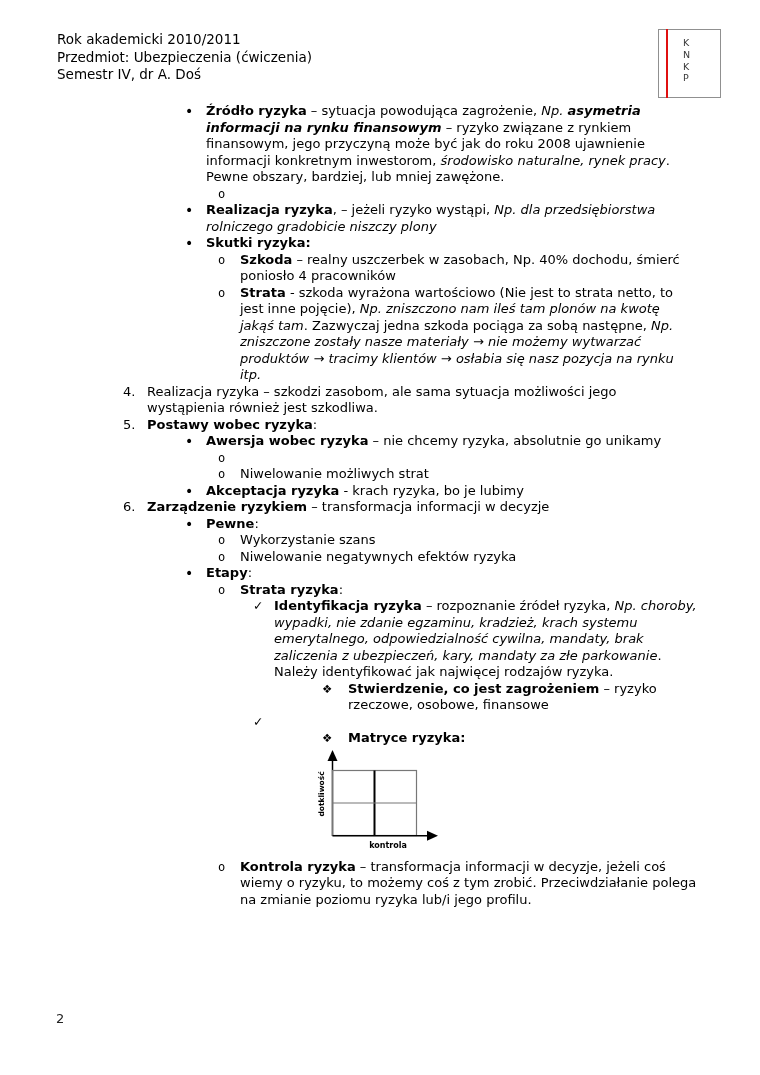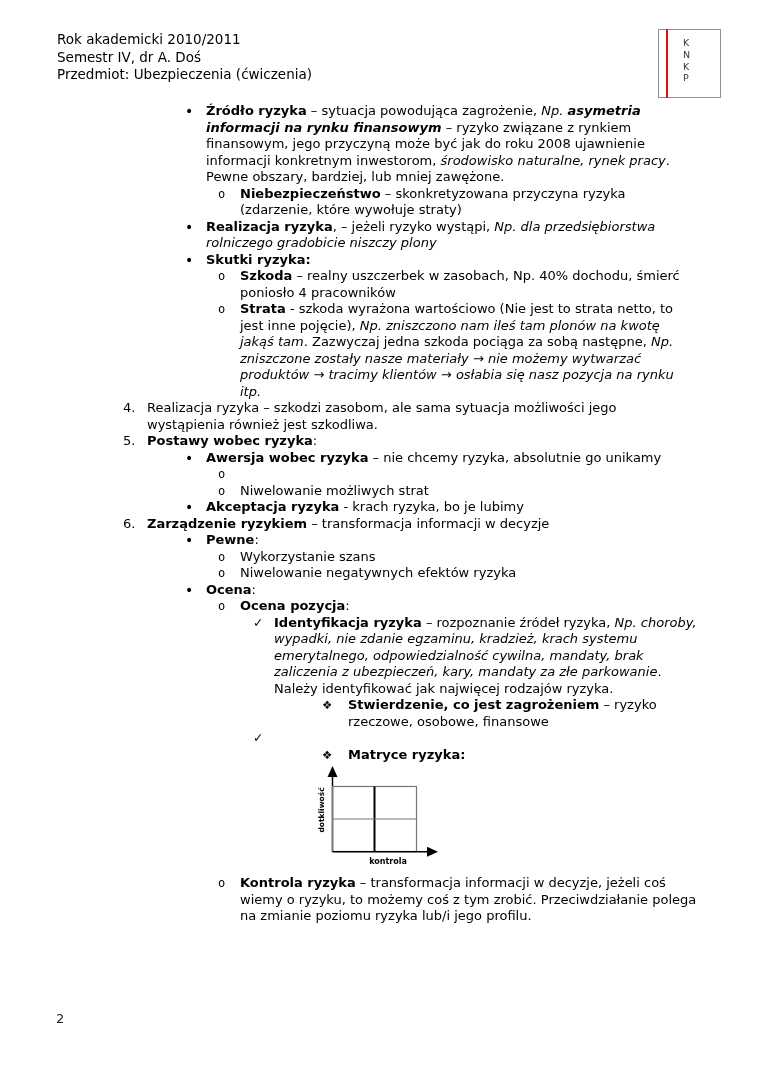--- a/index.html
+++ b/index.html
@@ -36,43 +36,42 @@
   
   .page-num{position:absolute;left:56px;top:1011px;font-size:13px;color:#222;}
 </style>
 </head>
 <body>
 
 <div class="page">
 
   <div class="doc-header">
     <div>Rok akademicki 2010/2011</div>
+    <div>Przedmiot: Ubezpieczenia (ćwiczenia)</div>
     <div>Semestr IV, dr A. Doś</div>
-    <div>Przedmiot: Ubezpieczenia (ćwiczenia)</div>
   </div>
 
   <div class="stamp">
     <div class="stamp-line" style="background: rgb(224, 16, 16);"></div>
     <div class="stamp-letters">
       <div>K</div>
       <div>N</div>
       <div>K</div>
       <div>P</div>
     </div>
   </div>
 
   <div class="content">
     <div>
         <div class="item lvl1">
           <span class="marker m-bullet">•</span>
           <div class="text"><span class="b">Źródło ryzyka</span><span> – sytuacja powodująca zagrożenie, </span><span class="i">Np. </span><span class="b i">asymetria informacji na rynku finansowym</span><span> – ryzyko związane z rynkiem finansowym, jego przyczyną może być jak do roku 2008 ujawnienie informacji konkretnym inwestorom, </span><span class="i">środowisko naturalne, rynek pracy</span><span>. Pewne obszary, bardziej, lub mniej zawężone.</span></div>
         </div>
         <div class="item lvl2">
           <span class="marker m-circle">o</span>
-          <div class="text"><span class="b">Niebezpieczeństwo</span><span> – skonkretyzowana przyczyna ryzyka (zdarzenie, które wywołuje straty)</span></div>
         </div>
         <div class="item lvl1">
           <span class="marker m-bullet">•</span>
           <div class="text"><span class="b">Realizacja ryzyka</span><span>, – jeżeli ryzyko wystąpi, </span><span class="i">Np. dla przedsiębiorstwa rolniczego gradobicie niszczy plony</span></div>
         </div>
         <div class="item lvl1">
           <span class="marker m-bullet">•</span>
           <div class="text"><span class="b">Skutki ryzyka:</span></div>
         </div>
         <div class="item lvl2">
@@ -117,25 +116,25 @@
         <div class="item lvl2">
           <span class="marker m-circle">o</span>
           <div class="text"><span>Wykorzystanie szans</span></div>
         </div>
         <div class="item lvl2">
           <span class="marker m-circle">o</span>
           <div class="text"><span>Niwelowanie negatywnych efektów ryzyka</span></div>
         </div>
         <div class="item lvl1">
           <span class="marker m-bullet">•</span>
-          <div class="text"><span class="b">Ocena</span><span>:</span></div>
+          <div class="text"><span class="b">Etapy</span><span>:</span></div>
         </div>
         <div class="item lvl2">
           <span class="marker m-circle">o</span>
-          <div class="text"><span class="b">Ocena pozycja</span><span>:</span></div>
+          <div class="text"><span class="b">Strata ryzyka</span><span>:</span></div>
         </div>
         <div class="item lvl3">
           <span class="marker m-check">✓</span>
           <div class="text"><span class="b">Identyfikacja ryzyka</span><span> – rozpoznanie źródeł ryzyka, </span><span class="i">Np. choroby, wypadki, nie zdanie egzaminu, kradzież, krach systemu emerytalnego, odpowiedzialność cywilna, mandaty, brak zaliczenia z ubezpieczeń, kary, mandaty za złe parkowanie</span><span>. Należy identyfikować jak najwięcej rodzajów ryzyka.</span></div>
         </div>
         <div class="item lvl4">
           <span class="marker m-diamond">❖</span>
           <div class="text"><span class="b">Stwierdzenie, co jest zagrożeniem</span><span> – ryzyko rzeczowe, osobowe, finansowe</span></div>
         </div>
         <div class="item lvl3">

